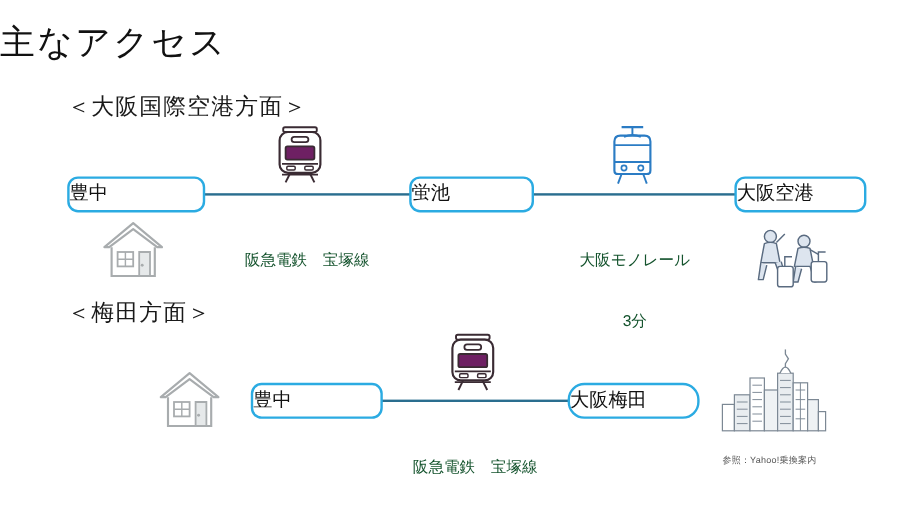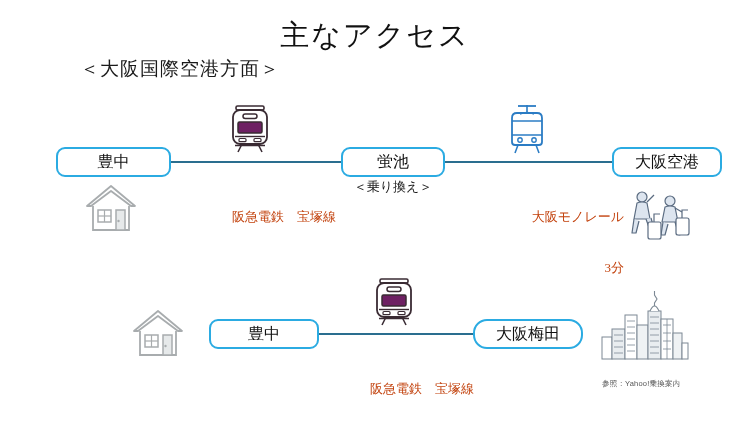--- a/index.html
+++ b/index.html
@@ -18,48 +18,47 @@
     background: #ffffff;
     overflow: hidden;
   }
 
   
   .slide-title {
     position: absolute;
     top: 16px;
     left: 0;
     width: 750px;
-    text-align: center;
+    text-align: left;
     font-size: 29px;
     letter-spacing: 2px;
     color: #111111;
     font-weight: 400;
   }
 
   
   .section-heading {
     position: absolute;
     font-size: 19px;
     letter-spacing: 1px;
     color: #1a1a1a;
     white-space: nowrap;
   }
-  #heading-airport { top: 56px; left: 56px; margin-left: 24px; }
+  #heading-airport { top: 76px; left: 56px; }
   #heading-umeda   { top: 248px; left: 56px; }
 
   
   .station-box {
     position: absolute;
     box-sizing: border-box;
     border: 2px solid #2BABE2;
     border-radius: 9px;
     background: #ffffff;
     height: 30px;
     line-height: 26px;
-    text-align: center;
     font-size: 16px;
     color: #111111;
     white-space: nowrap;
     z-index: 3;
   }
 
   
   #station-toyonaka-1 { top: 147px; left: 56px;  width: 115px; }
   #station-hotarugaike { top: 147px; left: 341px; width: 104px; }
   #station-osaka-airport { top: 147px; left: 612px; width: 110px; }
@@ -74,28 +73,28 @@
     background: #2A6E8F;
     z-index: 1;
   }
   #connector-1 { top: 161px; left: 170px; width: 172px; }
   #connector-2 { top: 161px; left: 444px; width: 169px; }
   #connector-3 { top: 333px; left: 318px; width: 156px; }
 
   
   .leg-label {
     position: absolute;
-    text-align: right;
+    text-align: center;
     font-size: 13px;
     line-height: 17px;
-    color: #c2410c;
+    color: #14532d;
     white-space: pre;
   }
   #leg-label-hankyu-1 { top: 174px; left: 176px; width: 160px; }
-  #leg-label-monorail { top: 174px; left: 470px; width: 154px; font-family: Liberation Serif, serif; }
+  #leg-label-monorail { top: 174px; left: 452px; width: 154px; }
   #leg-label-hankyu-2 { top: 346px; left: 318px; width: 156px; }
 
   .transfer-note {
     position: absolute;
     top: 178px;
     left: 338px;
     width: 110px;
     text-align: center;
     font-size: 13px;
     color: #1a1a1a;
@@ -139,21 +138,20 @@
 
   <div class="connector" id="connector-1"></div>
   <div class="connector" id="connector-2"></div>
 
   <div class="station-box" id="station-toyonaka-1">豊中</div>
 
   <div class="station-box" id="station-osaka-airport">大阪空港</div>
 
   <div class="station-box" id="station-hotarugaike">蛍池</div>
 
-  <div class="transfer-note">＜乗り換え＞</div>
 
   <div class="leg-label" id="leg-label-hankyu-1">
     <div>阪急電鉄　宝塚線</div>
   </div>
 
   <div class="leg-label" id="leg-label-monorail">
     <div>大阪モノレール</div>
     <div>3分</div>
   </div>
 
@@ -217,20 +215,21 @@
       </g>
       <g fill="#ffffff" stroke="#5A6B80" stroke-width="1.2">
         <rect x="28" y="34" width="13" height="17" rx="2"></rect>
         <path d="M34 34 l0 -8 6 0" fill="none"></path>
         <rect x="56" y="30" width="13" height="17" rx="2"></rect>
         <path d="M62 30 l0 -8 6 0" fill="none"></path>
       </g>
     </svg>
   </div>
 
+  <div class="section-heading" id="heading-umeda">＜梅田方面＞</div>
 
   <div class="connector" id="connector-3"></div>
 
   <div class="station-box" id="station-toyonaka-2">豊中</div>
 
   <div class="station-box" id="station-osaka-umeda">大阪梅田</div>
 
   <div class="leg-label" id="leg-label-hankyu-2">
     <div>阪急電鉄　宝塚線</div>
     

